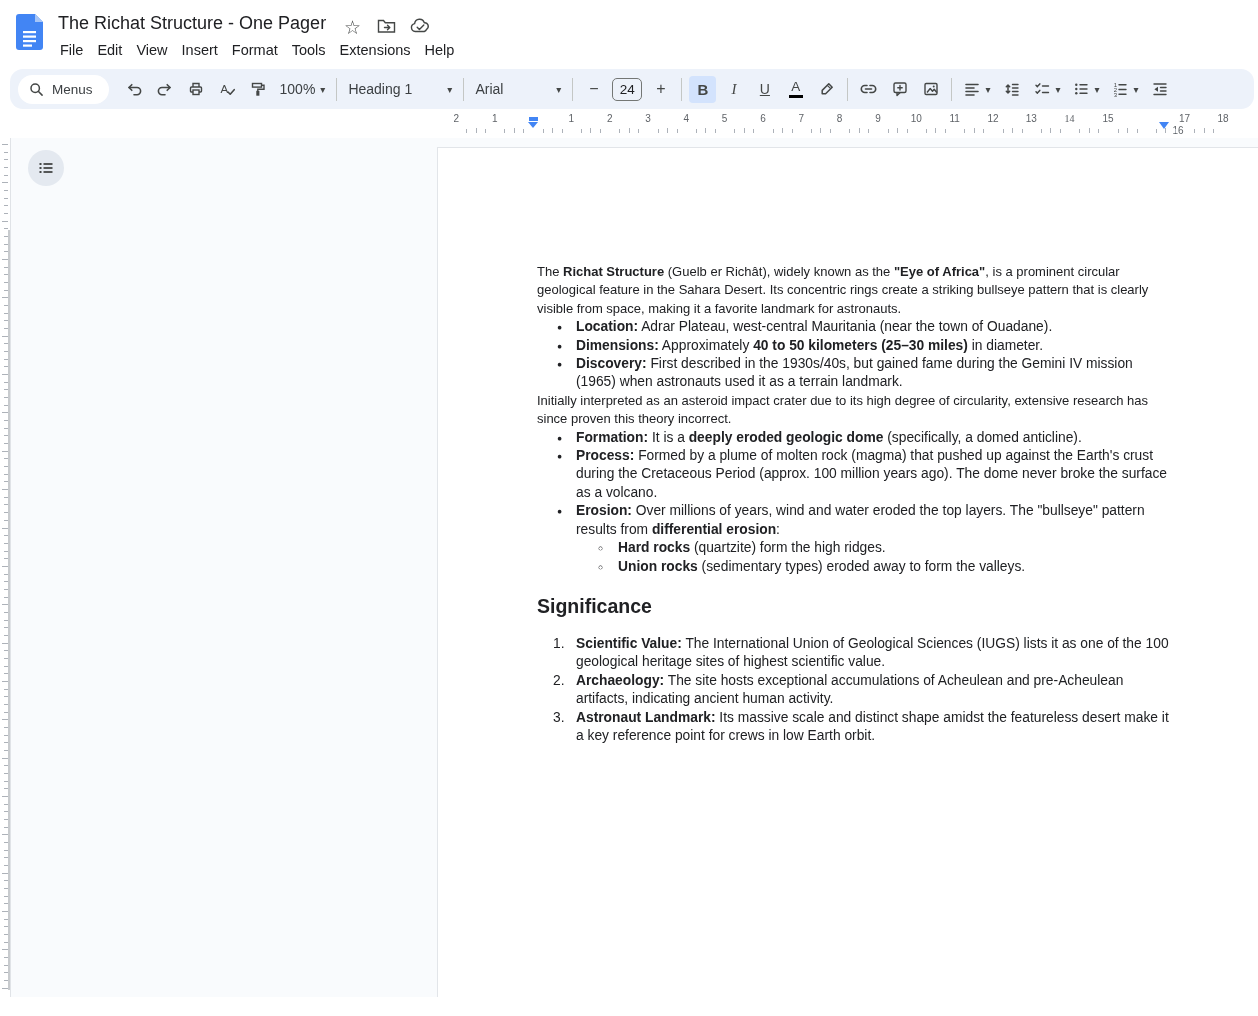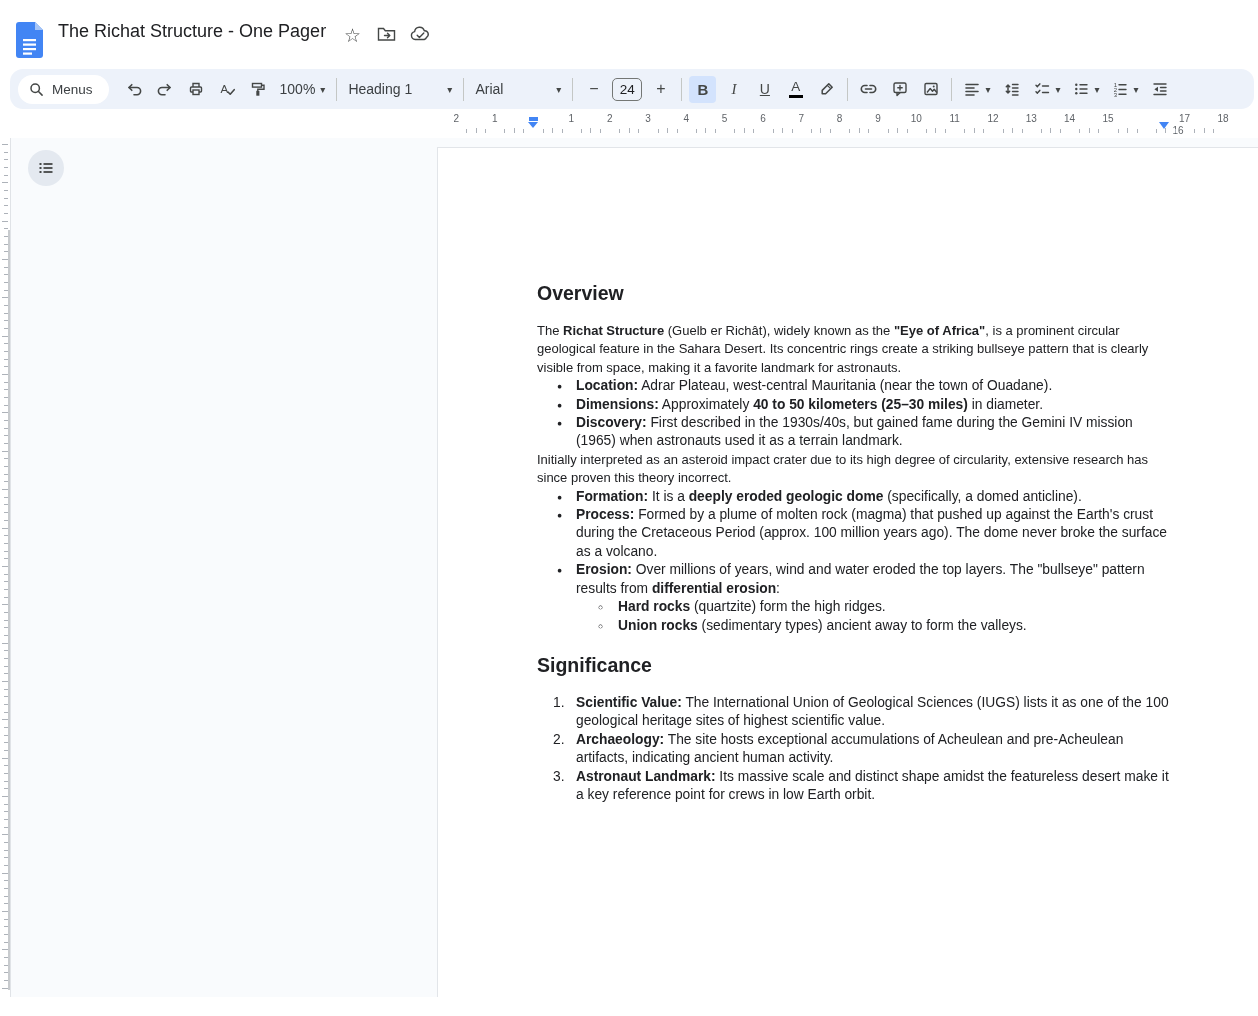--- a/index.html
+++ b/index.html
@@ -1,21 +1,21 @@
 <!DOCTYPE html>
 <html><head>
 <meta charset="utf-8">
 <style>
   html,body{margin:0;padding:0;background:#fff;}
   body{width:1258px;height:1016px;position:relative;overflow:hidden;
        font-family:"Liberation Sans","DejaVu Sans",sans-serif;color:#202124;}
   .abs{position:absolute;}
 
   
-  .topbar{left:0;top:8px;width:1258px;height:69px;background:#fff;text-align:right;}
+  .topbar{left:0;top:0;width:1258px;height:69px;background:#fff;text-align:right;}
   .docs-logo{left:16px;top:14px;width:27px;height:36px;}
   .doc-title{left:58px;top:13px;font-size:18px;color:#202124;white-space:nowrap;}
   .tb-ico{color:#444746;display:flex;align-items:center;justify-content:center;}
   .star{left:344px;top:16px;font-size:19px;}
   .foldico{left:377px;top:18px;}
   .cloudico{left:410px;top:18px;}
   .menubar{left:53px;top:38px;height:24px;display:flex;align-items:center;}
   .menu-item{font-size:14.5px;color:#202124;padding:2px 7px;border-radius:4px;cursor:default;}
 
   
@@ -99,20 +99,30 @@
       <path d="M1.5 2.5h5l1.8 2.2h9.2v9.3h-16z"></path>
       <path d="M7.5 9.5h5M10.5 7.2l2.3 2.3-2.3 2.3" stroke-linecap="round" stroke-linejoin="round"></path>
     </svg>
   </div>
   <div class="abs tb-ico cloudico">
     <svg width="21" height="16" viewBox="0 0 21 16" fill="none" stroke="#444746" stroke-width="1.4">
       <path d="M5.2 13.5a4 4 0 01-.6-7.9 5 5 0 019.7-.9 3.6 3.6 0 012.3 6.6 3.5 3.5 0 01-2.3 2.2z" stroke-linejoin="round"></path>
       <path d="M7.2 9.3l2.2 2.2 4.4-4.4" stroke-linecap="round" stroke-linejoin="round"></path>
     </svg>
   </div>
+  <div class="abs menubar">
+      <div class="menu-item">File</div>
+      <div class="menu-item">Edit</div>
+      <div class="menu-item">View</div>
+      <div class="menu-item">Insert</div>
+      <div class="menu-item">Format</div>
+      <div class="menu-item">Tools</div>
+      <div class="menu-item">Extensions</div>
+      <div class="menu-item">Help</div>
+    </div>
 </div>
 
 <div class="abs toolbar">
   <div class="menus-pill">
     <span>
       <svg width="15" height="15" viewBox="0 0 15 15" fill="none" stroke="#444746" stroke-width="1.5">
         <circle cx="6.2" cy="6.2" r="4.2"></circle>
           <path d="M9.5 9.5l3.6 3.6" stroke-linecap="round"></path>
       </svg>
     </span>
@@ -325,21 +335,21 @@
       <div class="rtick half" style="left: 536.795px;"></div>
       <div class="rtick" style="left: 546.378px;"></div>
       <div class="rnum" style="left: 555.96px; text-align: right;">12</div>
       <div class="rtick" style="left: 565.543px;"></div>
       <div class="rtick half" style="left: 575.125px;"></div>
       <div class="rtick" style="left: 584.707px;"></div>
       <div class="rnum" style="left: 594.29px;">13</div>
       <div class="rtick" style="left: 603.872px;"></div>
       <div class="rtick half" style="left: 613.455px;"></div>
       <div class="rtick" style="left: 623.038px;"></div>
-      <div class="rnum" style="left: 632.62px;">14</div>
+      <div class="rnum" style="left: 632.62px; font-family: Liberation Serif, serif;">14</div>
       <div class="rtick" style="left: 642.202px;"></div>
       <div class="rtick half" style="left: 651.785px;"></div>
       <div class="rtick" style="left: 661.367px;"></div>
       <div class="rnum" style="left: 670.95px;">15</div>
       <div class="rtick" style="left: 680.533px;"></div>
       <div class="rtick half" style="left: 690.115px;"></div>
       <div class="rtick" style="left: 699.697px;"></div>
       <div class="rnum" style="left: 741px; margin-top: 12px;">16</div>
       <div class="rtick" style="left: 718.862px;"></div>
       <div class="rtick half" style="left: 728.445px;"></div>
@@ -477,31 +487,30 @@
       <rect x="2.5" y="4" width="2" height="2" fill="#444746"></rect>
         <path d="M6.5 5h9" stroke="#444746" stroke-width="1.8"></path>
       <rect x="2.5" y="8" width="2" height="2" fill="#444746"></rect>
         <path d="M6.5 9h9" stroke="#444746" stroke-width="1.8"></path>
       <rect x="2.5" y="12" width="2" height="2" fill="#444746"></rect>
         <path d="M6.5 13h9" stroke="#444746" stroke-width="1.8"></path>
     </svg>
   </div>
   <div class="page">
     <div class="doc-content">
-        <h2>Overview</h2>
         <div class="para"><span>The </span><span class="b">Richat Structure</span><span> (Guelb er Richât), widely known as the </span><span class="b">"Eye of Africa"</span><span>, is a prominent circular geological feature in the Sahara Desert. Its concentric rings create a striking bullseye pattern that is clearly visible from space, making it a favorite landmark for astronauts.</span></div>
         <div class="li"><span class="marker dot">●</span><span class="b">Location:</span><span> Adrar Plateau, west-central Mauritania (near the town of Ouadane).</span></div>
         <div class="li"><span class="marker dot">●</span><span class="b">Dimensions:</span><span> Approximately </span><span class="b">40 to 50 kilometers (25–30 miles)</span><span> in diameter.</span></div>
         <div class="li"><span class="marker dot">●</span><span class="b">Discovery:</span><span> First described in the 1930s/40s, but gained fame during the Gemini IV mission (1965) when astronauts used it as a terrain landmark.</span></div>
         <div class="para"><span>Initially interpreted as an asteroid impact crater due to its high degree of circularity, extensive research has since proven this theory incorrect.</span></div>
         <div class="li"><span class="marker dot">●</span><span class="b">Formation:</span><span> It is a </span><span class="b">deeply eroded geologic dome</span><span> (specifically, a domed anticline).</span></div>
         <div class="li"><span class="marker dot">●</span><span class="b">Process:</span><span> Formed by a plume of molten rock (magma) that pushed up against the Earth's crust during the Cretaceous Period (approx. 100 million years ago). The dome never broke the surface as a volcano.</span></div>
         <div class="li"><span class="marker dot">●</span><span class="b">Erosion:</span><span> Over millions of years, wind and water eroded the top layers. The "bullseye" pattern results from </span><span class="b">differential erosion</span><span>:</span></div>
         <div class="li sub"><span class="marker">○</span><span class="b">Hard rocks</span><span> (quartzite) form the high ridges.</span></div>
-        <div class="li sub"><span class="marker">○</span><span class="b">Union rocks</span><span> (sedimentary types) ancient away to form the valleys.</span></div>
+        <div class="li sub"><span class="marker">○</span><span class="b">Union rocks</span><span> (sedimentary types) eroded away to form the valleys.</span></div>
         <h2>Significance</h2>
         <div class="li"><span class="marker num">1.</span><span class="b">Scientific Value:</span><span> The International Union of Geological Sciences (IUGS) lists it as one of the 100 geological heritage sites of highest scientific value.</span></div>
         <div class="li"><span class="marker num">2.</span><span class="b">Archaeology:</span><span> The site hosts exceptional accumulations of Acheulean and pre-Acheulean artifacts, indicating ancient human activity.</span></div>
         <div class="li"><span class="marker num">3.</span><span class="b">Astronaut Landmark:</span><span> Its massive scale and distinct shape amidst the featureless desert make it a key reference point for crews in low Earth orbit.</span></div>
       </div>
   </div>
 </div>
 
 <div class="abs bottom-gap"></div>
 

